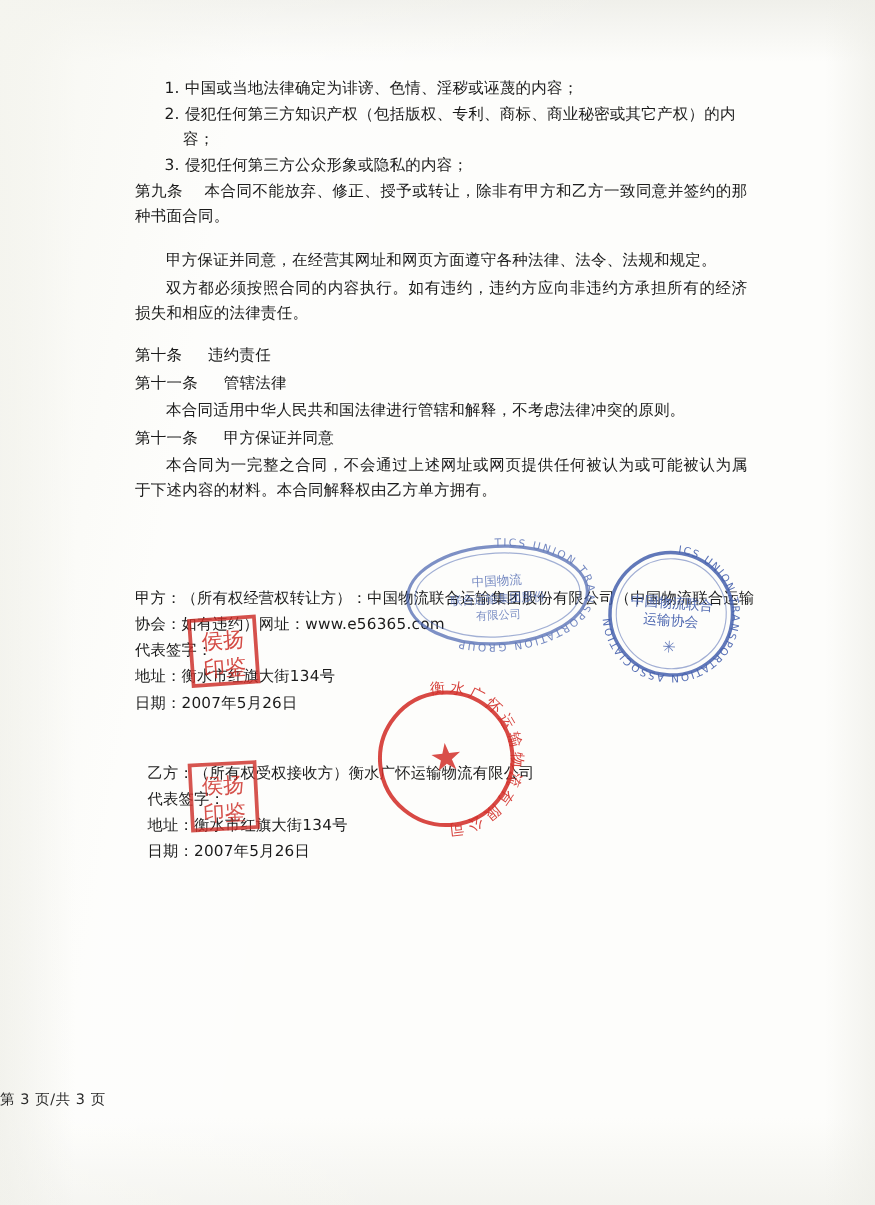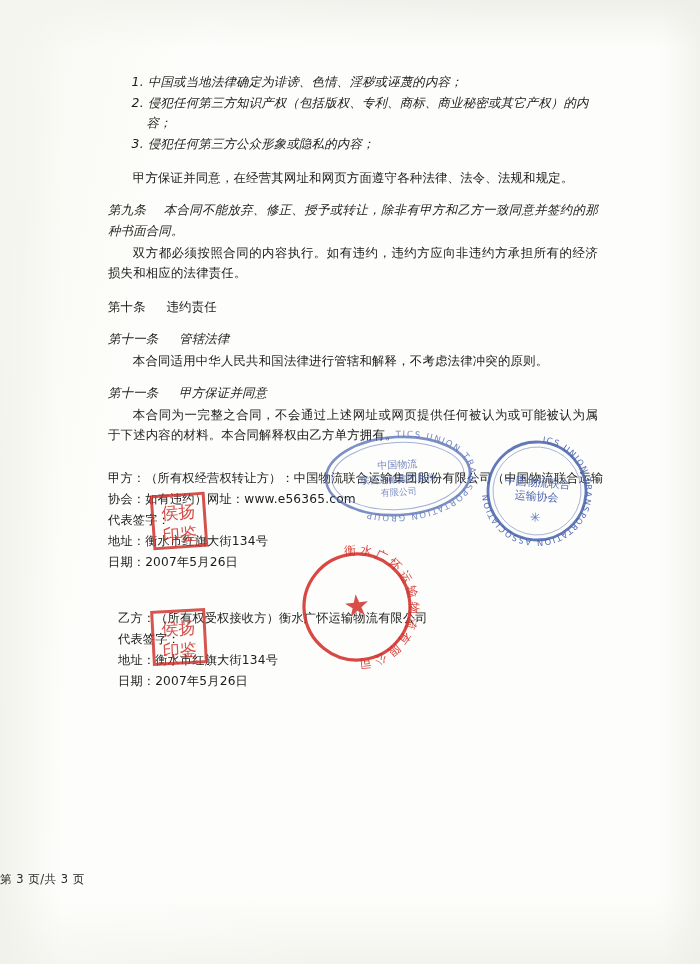--- a/index.html
+++ b/index.html
@@ -41,21 +41,21 @@
     line-height: 1.62;
     color: #1b1b1b;
     font-family: "DejaVu Sans", "Liberation Sans", sans-serif;
   }
   .para {
     margin: 0 0 2px 0;
     text-align: justify;
     letter-spacing: 0.2px;
   }
   .indent2 { text-indent: 2em; }
-  .gap-sm { margin-top: 12px; font-style: italic; }
+  .gap-sm { margin-top: 0; }
   .gap-md { margin-top: 14px; }
   .list-item {
     margin: 0 0 1px 0;
     padding-left: 3.1em;
     text-indent: -1.2em;
     letter-spacing: 0.2px;
   }
 
   
   .sig-block {
@@ -123,27 +123,27 @@
       <p class="list-item">
         <span>2.</span>
         <span>侵犯任何第三方知识产权（包括版权、专利、商标、商业秘密或其它产权）的内容；</span>
       </p>
       <p class="list-item">
         <span>3.</span>
         <span>侵犯任何第三方公众形象或隐私的内容；</span>
       </p>
     </div>
 
-    <p class="para indent2 gap-md">甲方保证并同意，在经营其网址和网页方面遵守各种法律、法令、法规和规定。</p>
-
     <p class="para gap-sm">
       <span>第九条</span>
       <span>&nbsp;&nbsp;</span>
       <span>本合同不能放弃、修正、授予或转让，除非有甲方和乙方一致同意并签约的那种书面合同。</span>
     </p>
+
+    <p class="para indent2 gap-md">甲方保证并同意，在经营其网址和网页方面遵守各种法律、法令、法规和规定。</p>
 
     <p class="para indent2">双方都必须按照合同的内容执行。如有违约，违约方应向非违约方承担所有的经济损失和相应的法律责任。</p>
     <p class="para gap-md">
       <span>第十条</span>
       <span>&nbsp;&nbsp;&nbsp;</span>
       <span>违约责任</span>
     </p>
 
     <p class="para gap-sm">
       <span>第十一条</span>

